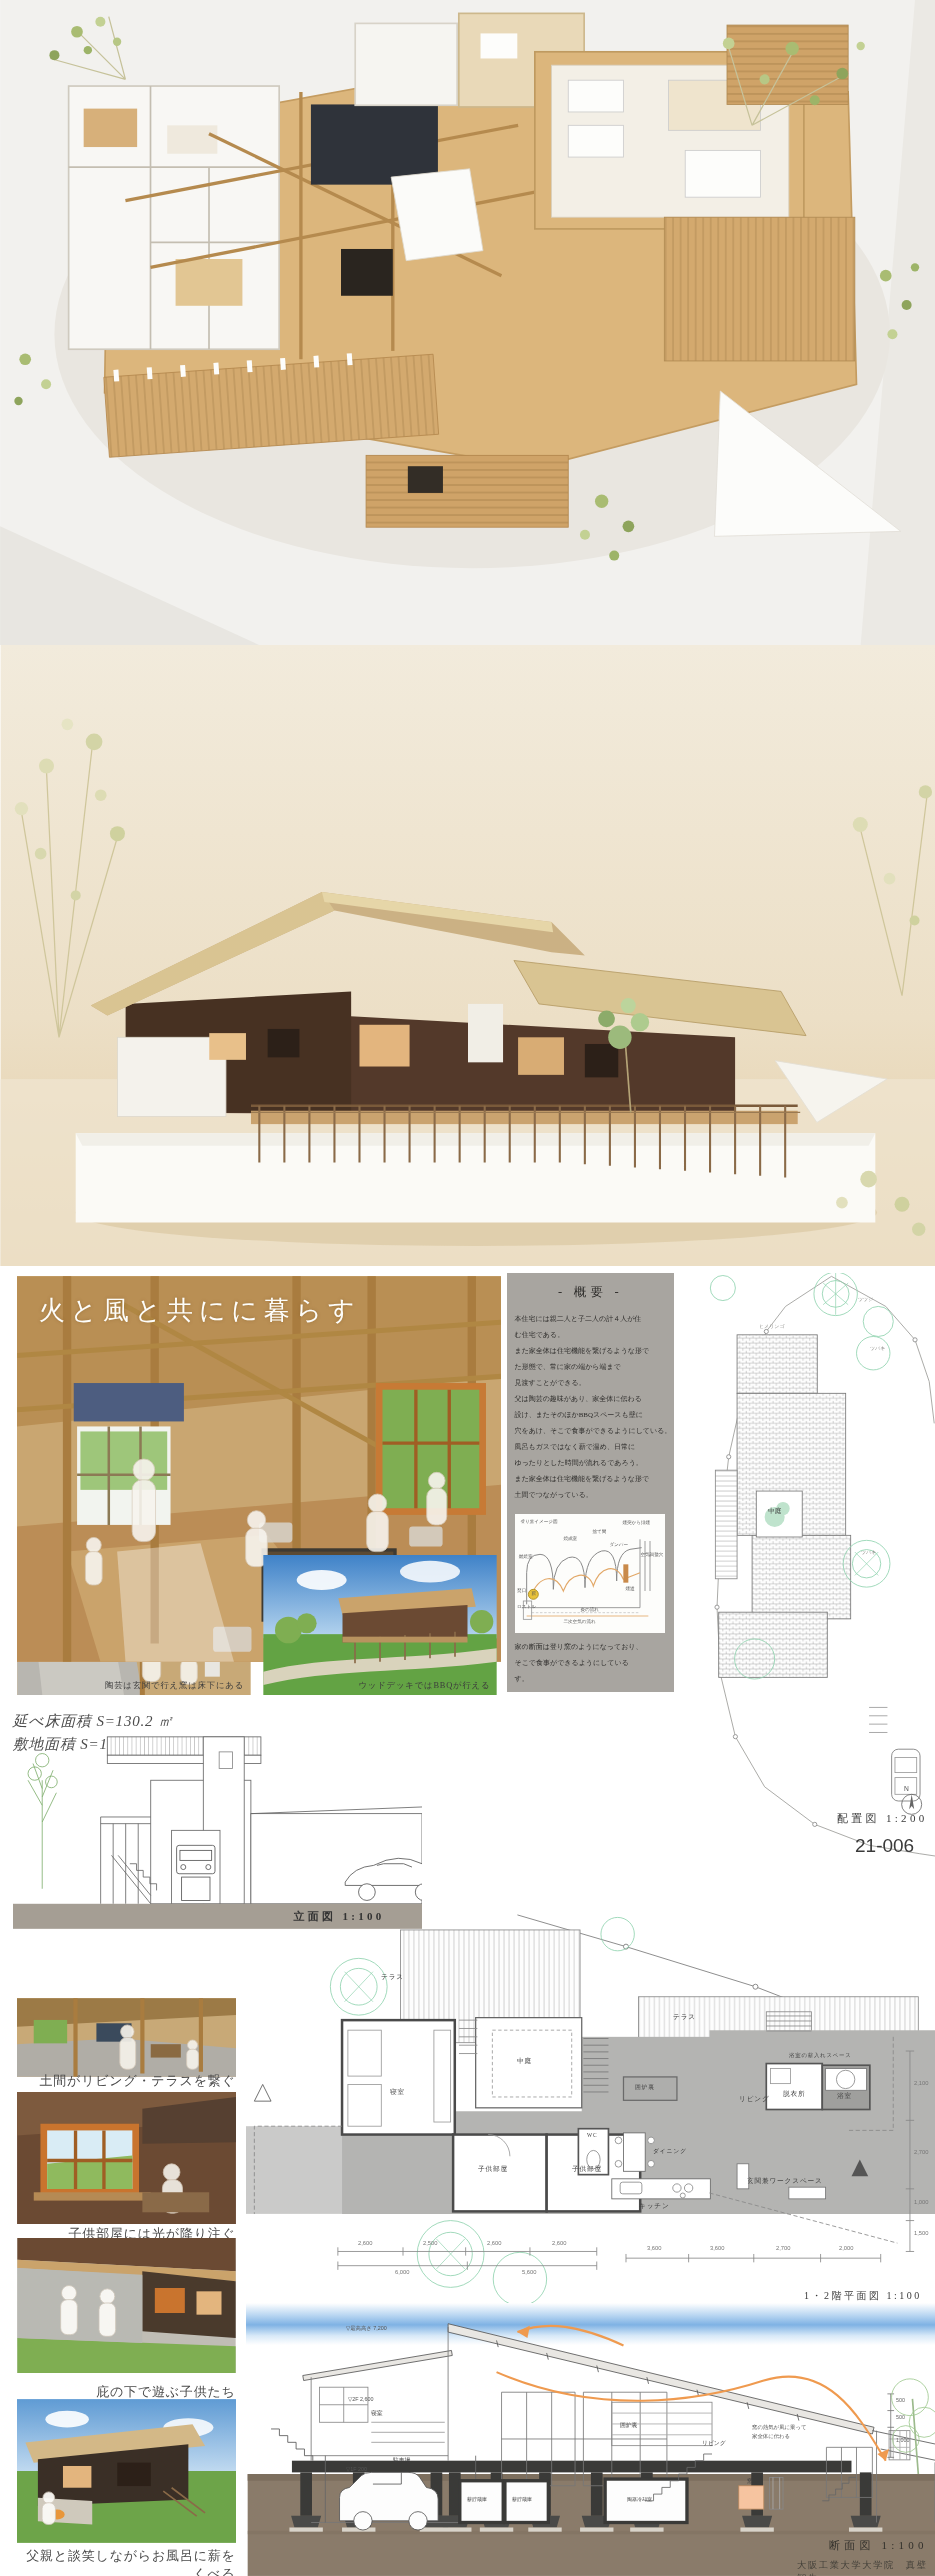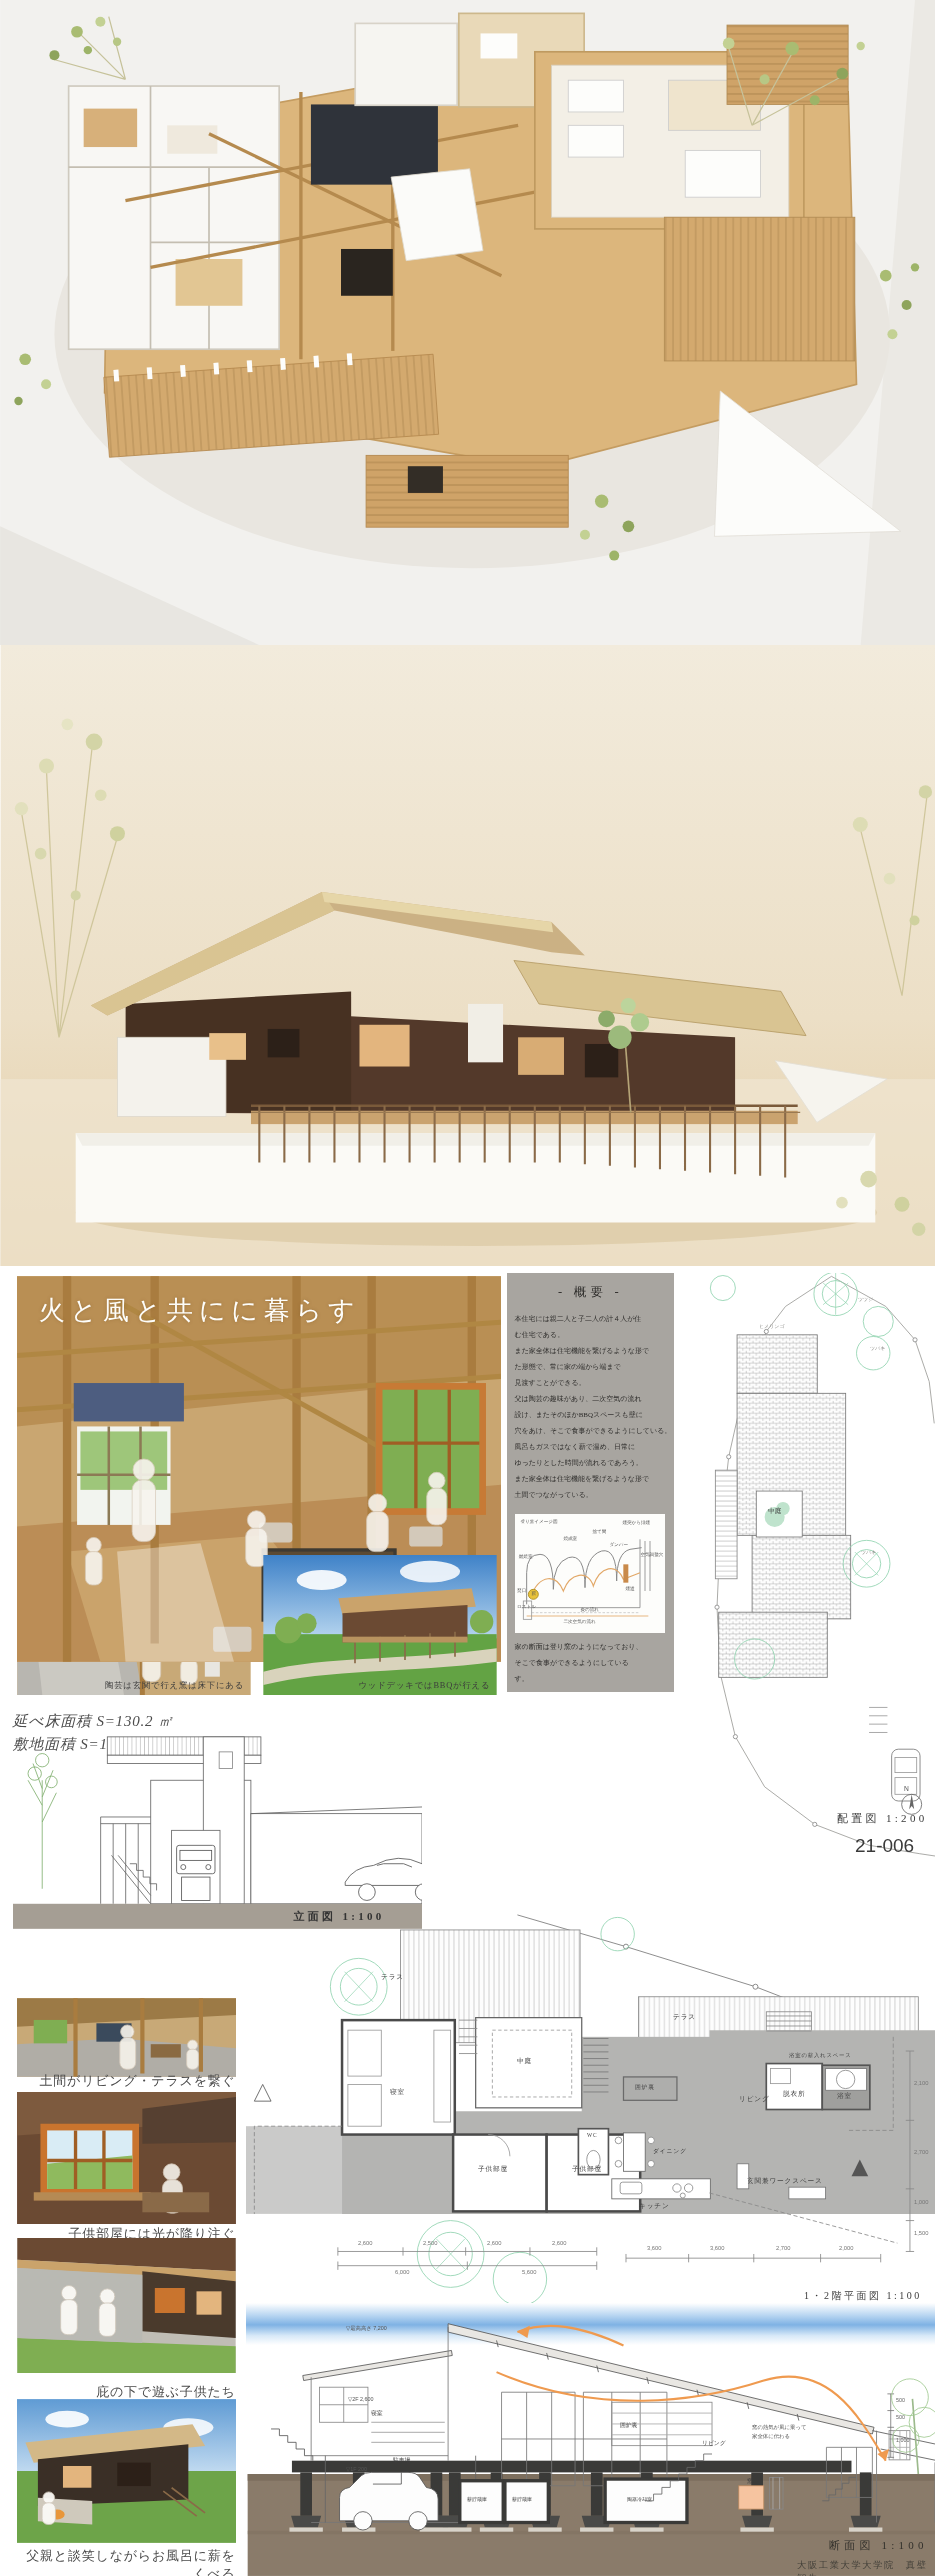--- a/index.html
+++ b/index.html
@@ -354,21 +354,21 @@
     <span class="area-note" style="left:12.5px;top:469px">敷地面積 S=1018.94 ㎡</span>
 
     <div class="ov-panel">
       <div class="ov-head">- 概要 -</div>
       <div class="ov-lines">
         <span>本住宅には親二人と子二人の計４人が住</span>
         <span>む住宅である。</span>
         <span>また家全体は住宅機能を繋げるような形で</span>
         <span>た形態で、常に家の端から端まで</span>
         <span>見渡すことができる。</span>
-        <span>父は陶芸の趣味があり、二次空気の流れ</span>
+        <span>父は陶芸の趣味があり、家全体に伝わる</span>
         <span>設け、またそのほかBBQスペースも壁に</span>
         <span>穴をあけ、そこで食事ができるようにしている。</span>
         <span>風呂もガスではなく薪で温め、日常に</span>
         <span>ゆったりとした時間が流れるであろう。</span>
         <span>また家全体は住宅機能を繋げるような形で</span>
         <span>土間でつながっている。</span>
       </div>
 
       <div class="kiln">
         <svg width="150" height="119" viewBox="0 0 180 142">

